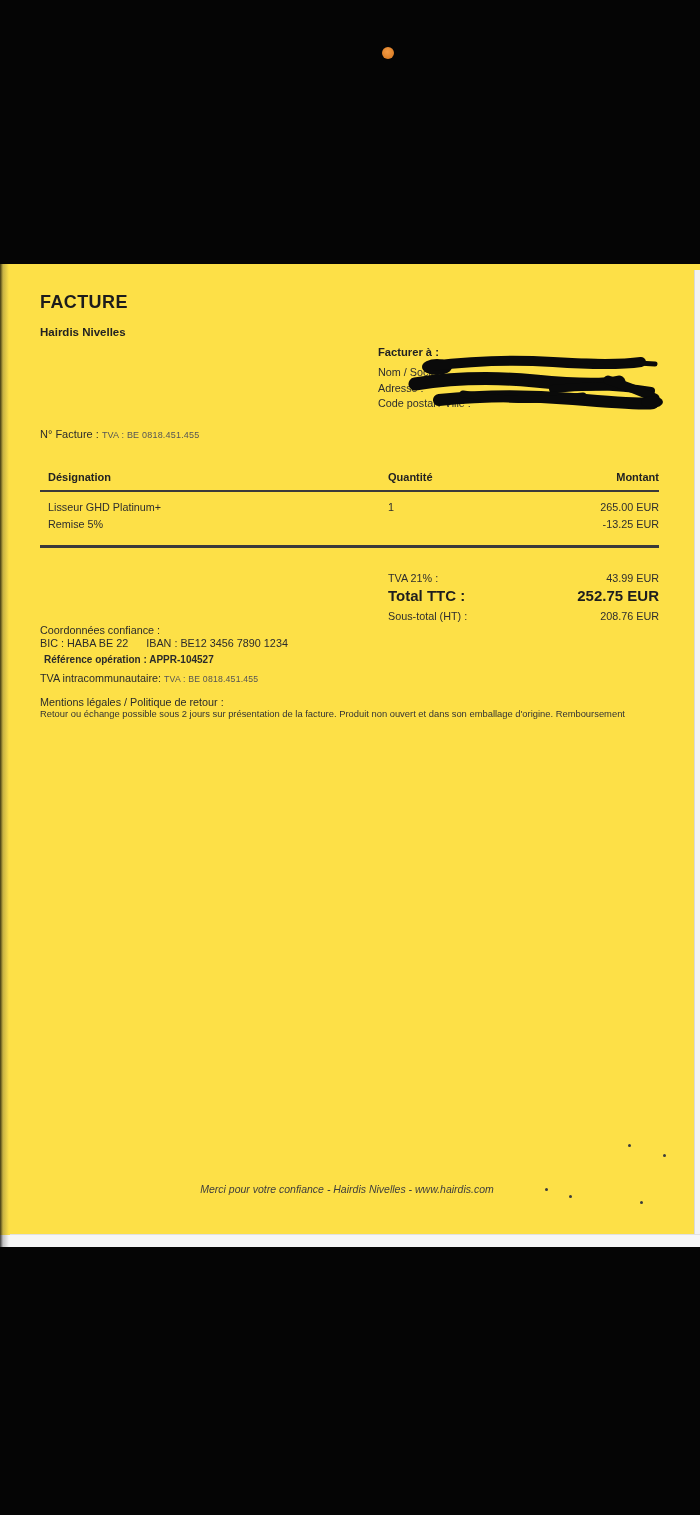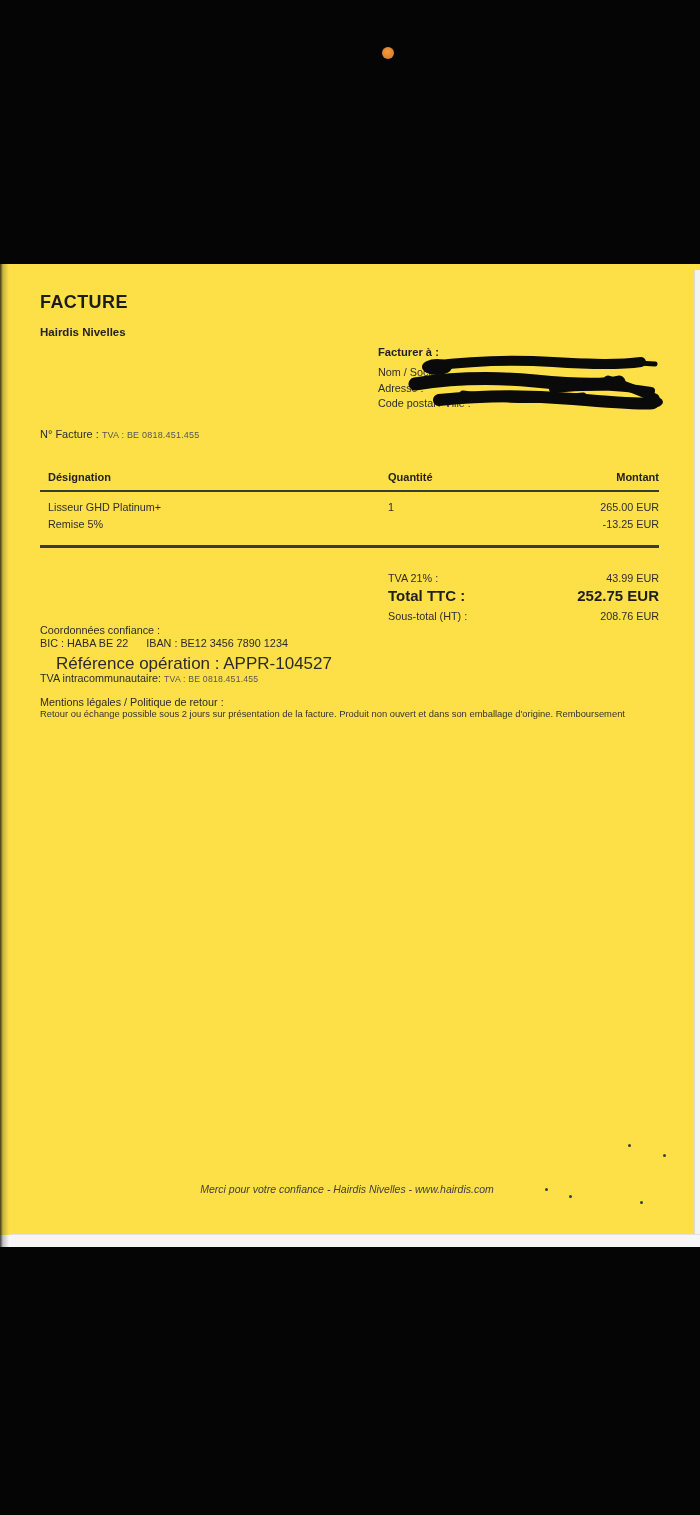--- a/index.html
+++ b/index.html
@@ -44,21 +44,21 @@
   .row-1{top:237px;} .row-2{top:254px;}
   .total-row{font-size:10.8px;color:#2e2e2e;}
   .tot-0{top:308px;margin-top:38px;} .tot-1{top:308px;} .tot-2{top:323px;}
   .tot-2 .tlabel,.tot-2 .tvalue{font-weight:bold;font-size:15px;color:#1e1e1e;}
   .tlabel{position:absolute;left:388px;white-space:nowrap;}
   .tvalue{position:absolute;right:41px;text-align:left;white-space:nowrap;}
   .total-row{position:absolute;left:0;right:0;height:15px;}
   .bank-heading{left:40px;top:360px;font-size:10.8px;}
   .bank-bic{left:40px;top:373px;font-size:10.8px;}
   .bank-bic .gap{display:inline-block;width:18px;}
-  .bank-ref{left:56px;top:390px;font-size:17px;}
+  .bank-ref{left:44px;top:390px;font-size:10px;font-weight:bold;}
   .bank-intracom{left:40px;top:408px;font-size:10.8px;}
   .bank-intracom .small{font-size:8.7px;color:#555;letter-spacing:.2px;}
   .legal-heading{left:40px;top:432px;font-size:10.8px;}
   .legal-text{left:40px;top:444px;font-size:9.4px;color:#333;white-space:nowrap;}
   .footer-line{left:0;top:919px;width:694px;text-align:center;font-size:10.5px;font-style:italic;color:#3d3d3d;}
   .speck{position:absolute;width:3px;height:3px;border-radius:50%;background:#3c3c3c;}
   .page-bottom-line{position:absolute;left:10px;right:0;top:970px;height:1px;background:#e1e1e1;}
   .page-bottom-strip{position:absolute;left:0;right:0;top:971px;bottom:0;background:#f6f6f6;}
   .page-right-edge{position:absolute;left:694px;top:6px;height:964px;width:1px;background:#d9d9d9;}
   .page-right-sliver{position:absolute;left:695px;top:6px;height:964px;width:5px;background:#f3f3f3;}

